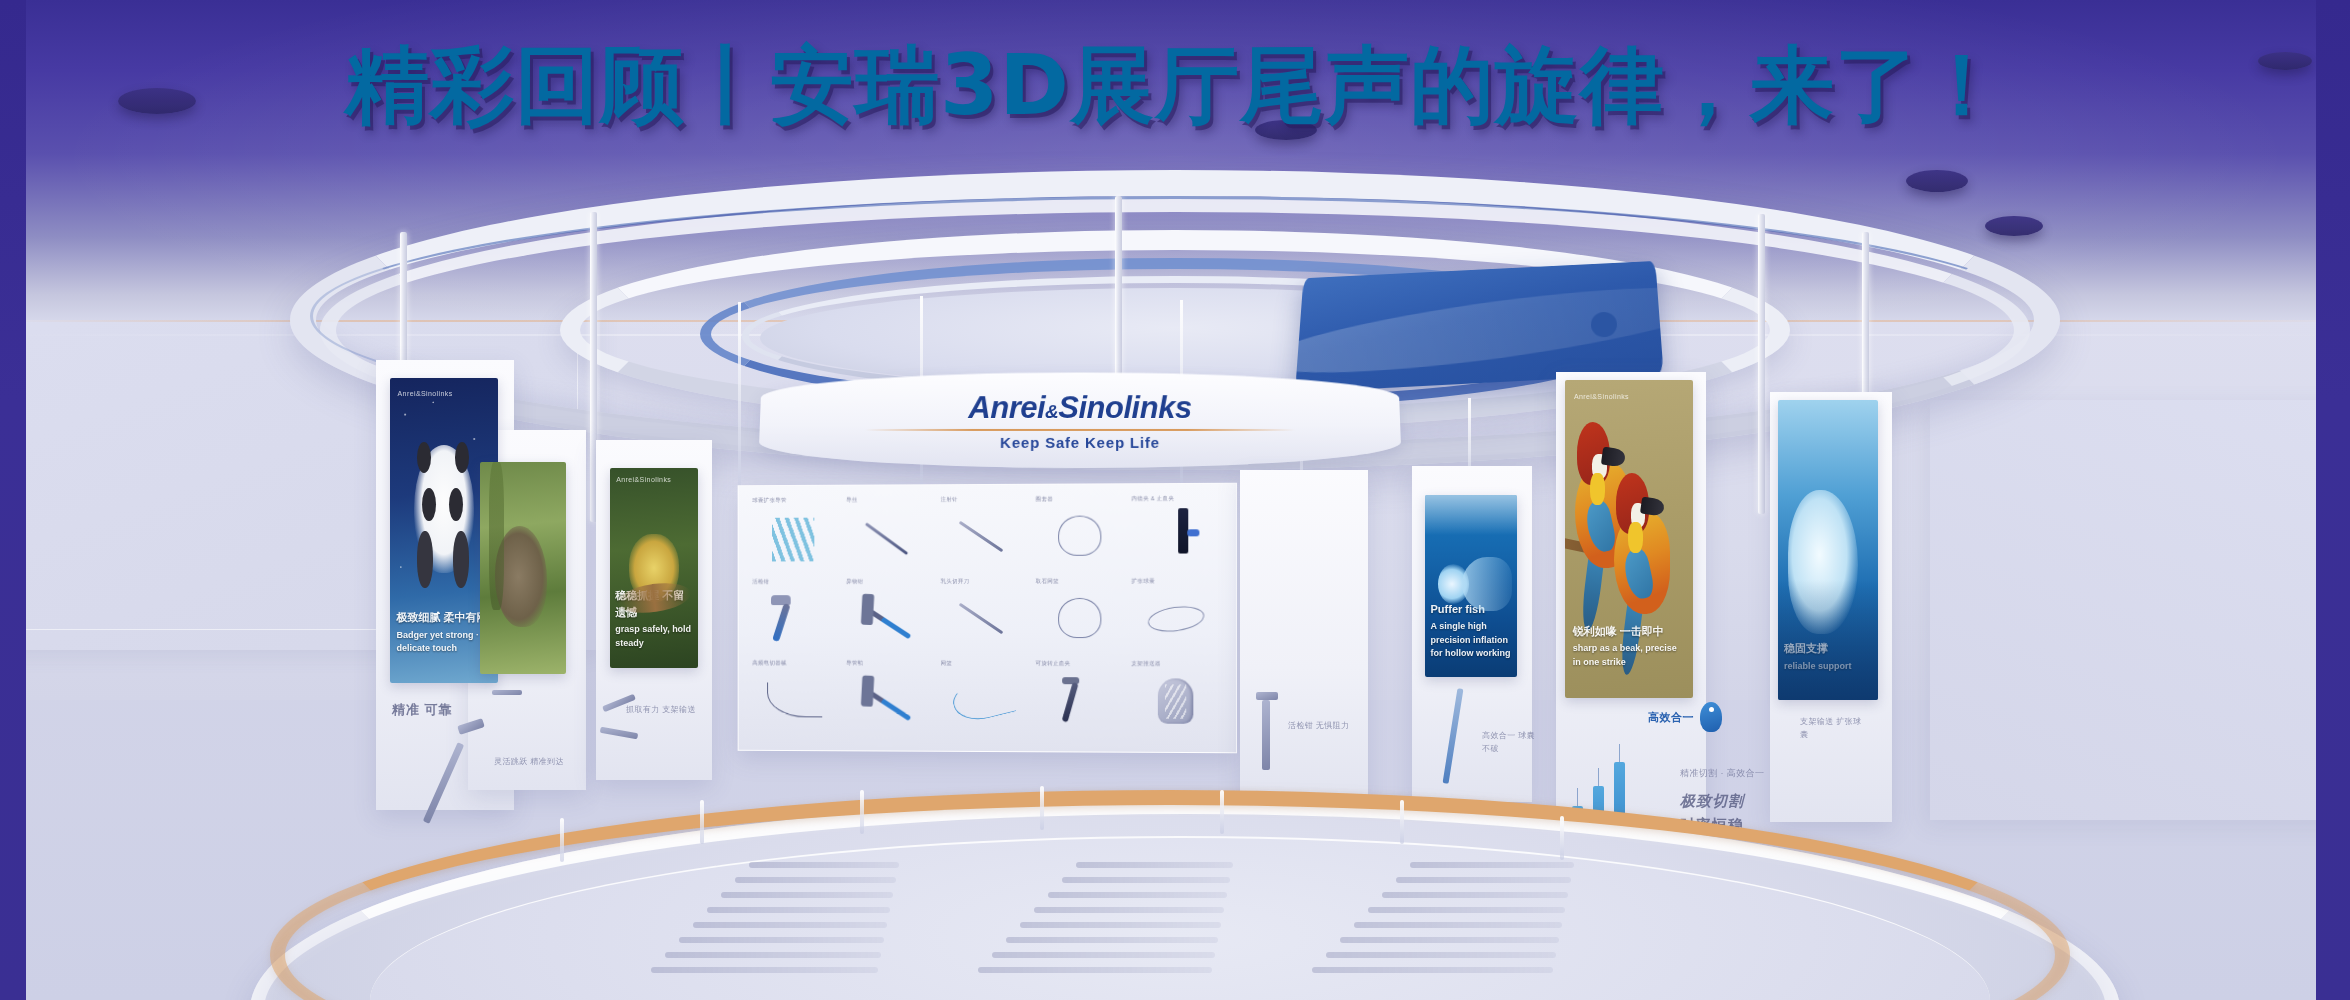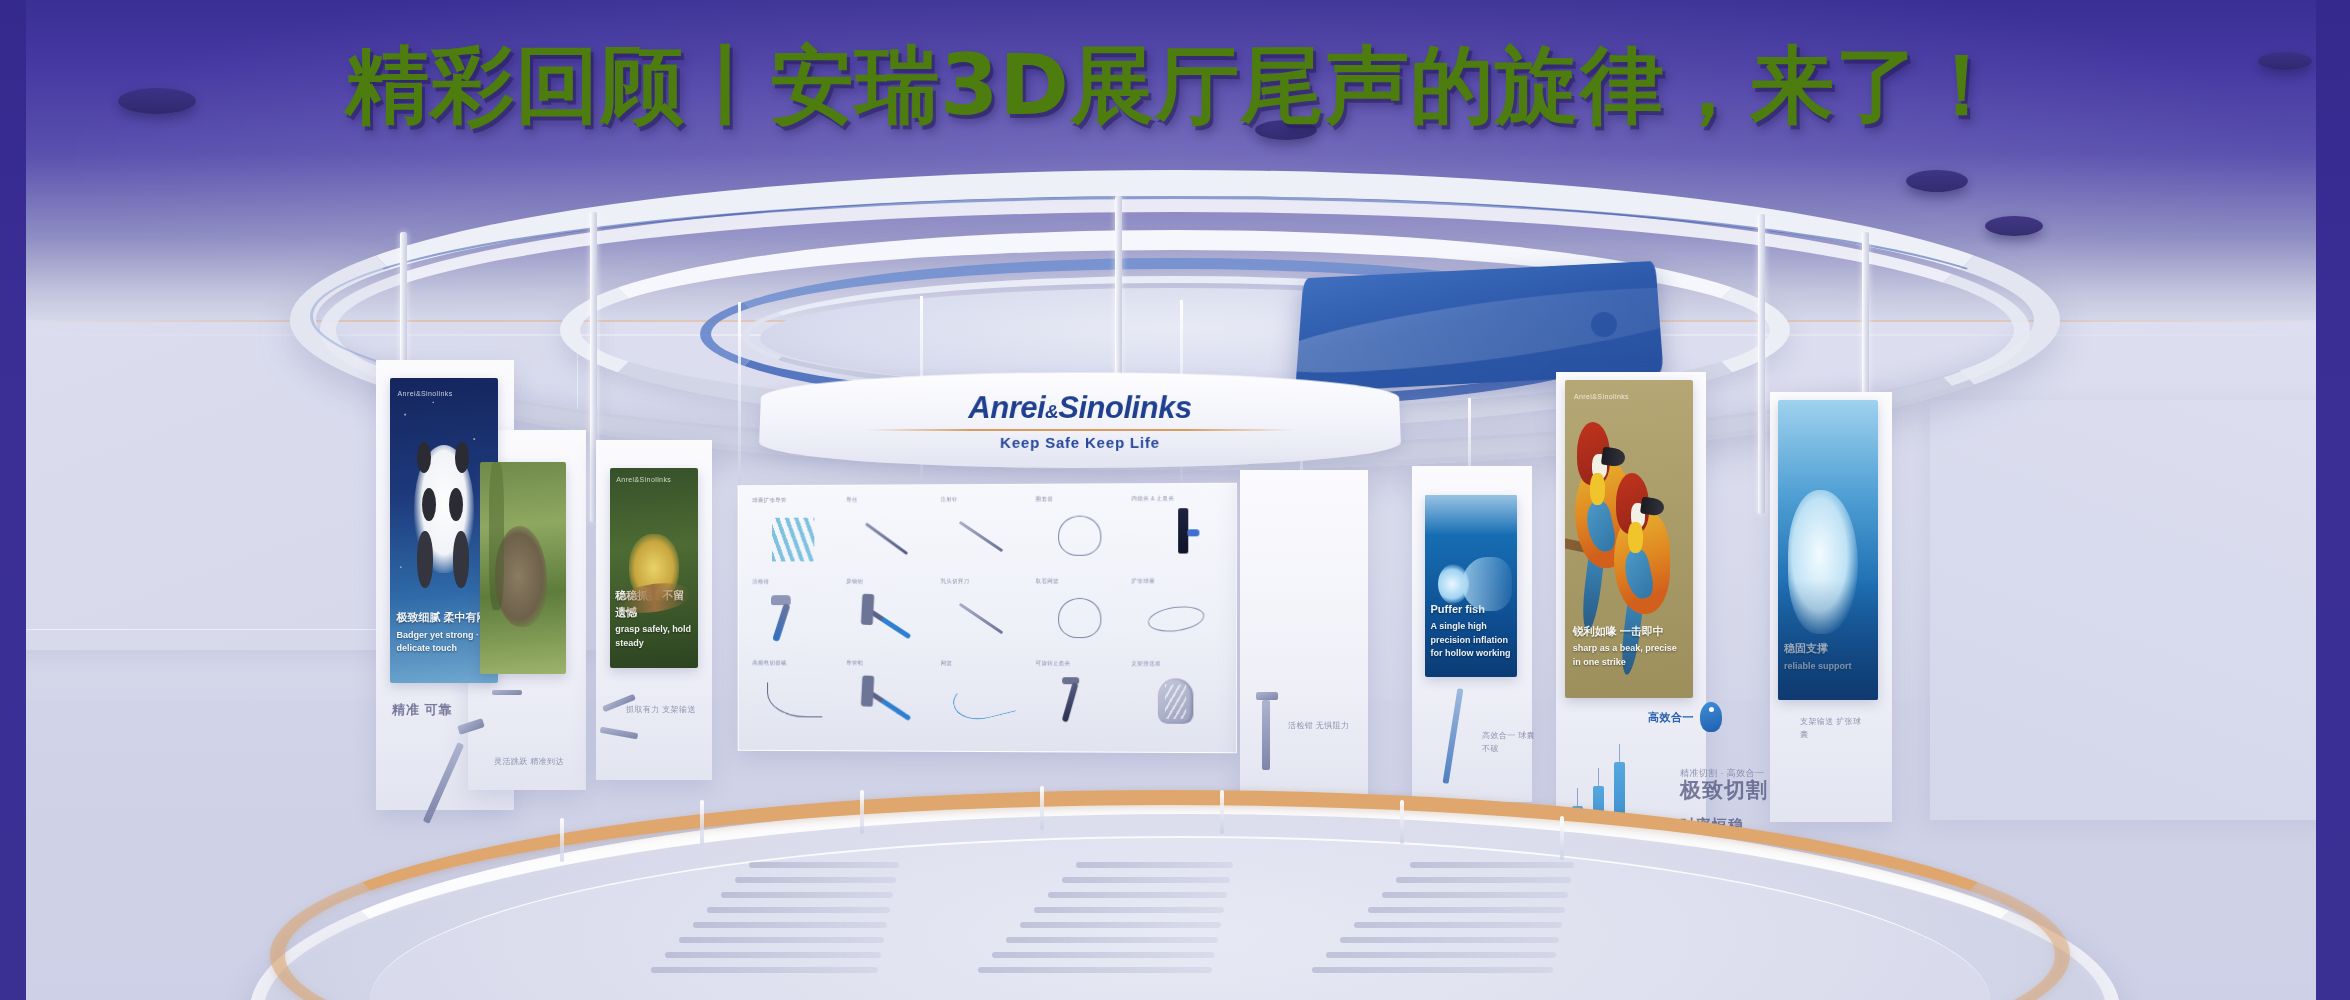--- a/index.html
+++ b/index.html
@@ -415,21 +415,21 @@
   .title-bar{
     position:absolute; left:0; right:0; top:0; height:170px;
     display:flex; align-items:center; justify-content:center;
     z-index:40; pointer-events:none;
   }
   .title-text{
     font-family:"DejaVu Sans","Liberation Sans",sans-serif;
     font-weight:bold;
     font-size:84px;
     line-height:1;
-    color:#4d7c0f;
+    color:#0369a1;
     letter-spacing:1px;
     white-space:nowrap;
     text-shadow:
       3px 4px 0 rgba(40,28,95,.55),
       5px 7px 10px rgba(30,20,75,.38);
     pointer-events:auto;
   }
 
   
   .info-chart{
@@ -678,21 +678,21 @@
   <div class="info-logo">
     <span class="txt">高效合一</span>
     <span class="iglyph"></span>
   </div>
   <div class="info-chart" id="info-chart">
       <div class="ic-bar" style="height: 52px; background: linear-gradient(rgb(84, 168, 222), rgb(47, 130, 198));"></div>
       <div class="ic-bar" style="height: 72px; background: linear-gradient(rgb(84, 168, 222), rgb(47, 130, 198));"></div>
       <div class="ic-bar" style="height: 96px; background: linear-gradient(rgb(84, 168, 222), rgb(47, 130, 198));"></div>
     </div>
   <div class="cn-small" style="left:1680px;top:766px;width:100px;font-size:9px;">精准切割 · 高效合一</div>
-  <div class="cn-cap" style="left:1680px;top:774px;font-size:21px;">极致切割</div>
+  <div class="cn-cap" style="left:1680px;top:790px;font-size:15px;font-style:italic;">极致切割</div>
   <div class="cn-cap" style="left:1680px;top:814px;font-size:15px;">时率恒稳</div>
 
   <div class="stage-platform"></div>
   <div class="stage-rim"></div>
   <div class="stage-inner"></div>
   <div class="orange-band"></div>
 
   <div class="baluster" style="left:560px;top:818px;"></div>
   <div class="baluster" style="left:700px;top:800px;"></div>
   <div class="baluster" style="left:860px;top:790px;"></div>

